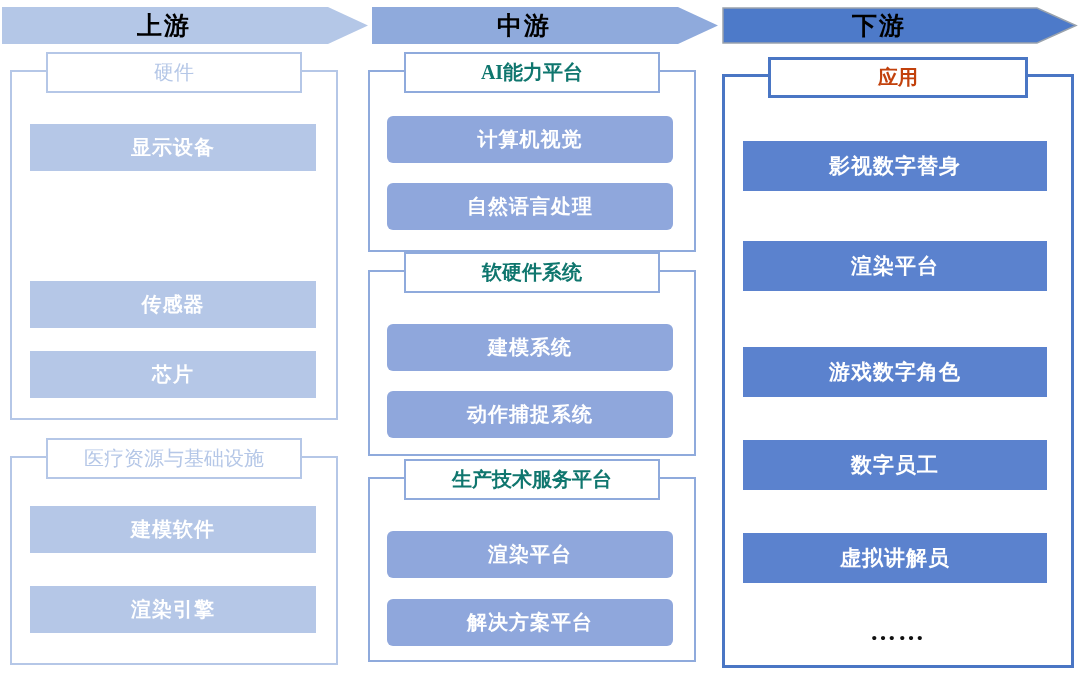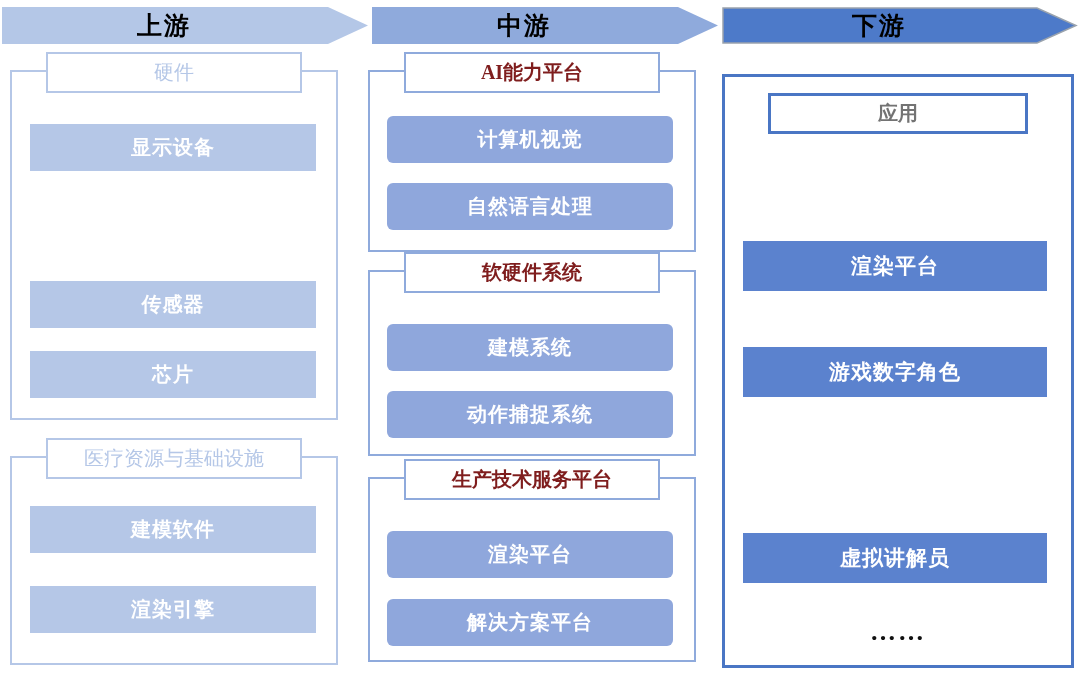--- a/index.html
+++ b/index.html
@@ -32,22 +32,22 @@
   .g-mid{border:2px solid #8faadc;}
   .g-dark{border:3px solid #4a76c4;}
   .gtitle{
     position:absolute;top:-20px;left:50%;transform:translateX(-50%);
     background:#ffffff;box-sizing:border-box;
     height:41px;min-width:256px;padding:0 16px;
     display:flex;align-items:center;justify-content:center;
     white-space:nowrap;font-size:20px;
   }
   .g-light .gtitle{border:2.5px solid #b5c7e7;color:#b5c7e7;font-weight:400;}
-  .g-mid .gtitle{border:2.5px solid #8faadc;color:#7f1d1d;font-weight:700;}
-  .g-dark .gtitle{border:3px solid #4a76c4;color:#737373;font-weight:700;min-width:260px;margin-top:36px;}
+  .g-mid .gtitle{border:2.5px solid #8faadc;color:#0f766e;font-weight:700;}
+  .g-dark .gtitle{border:3px solid #4a76c4;color:#c2410c;font-weight:700;min-width:260px;}
   .item{
     position:absolute;left:18px;right:20px;height:47px;
     display:flex;align-items:center;justify-content:center;
     color:#ffffff;font-size:20px;letter-spacing:1px;
   }
   .g-light .item{background:#b5c7e7;font-weight:700;}
   .g-mid .item{background:#8fa7dc;font-weight:700;left:17px;right:21px;border-radius:6px;}
   .g-dark .item{background:#5b82ce;font-weight:700;font-size:21px;height:50px;left:18px;right:24px;}
   
   .c1a{left:10px;top:70px;width:328px;height:350px;}
@@ -112,19 +112,21 @@
   </div>
 
   <div class="group g-mid c2c">
     <div class="gtitle">生产技术服务平台</div>
     <div class="item" style="top:52px">渲染平台</div>
     <div class="item" style="top:120px">解决方案平台</div>
   </div>
 
   <div class="group g-dark c3a">
     <div class="gtitle">应用</div>
+    <div class="item" style="top:64px">影视数字替身</div>
     <div class="item" style="top:164px">渲染平台</div>
     <div class="item" style="top:270px">游戏数字角色</div>
+    <div class="item" style="top:363px">数字员工</div>
     <div class="item" style="top:456px">虚拟讲解员</div>
     <div class="more-dots">……</div>
   </div>
 
 </div>
 
 </body></html>

